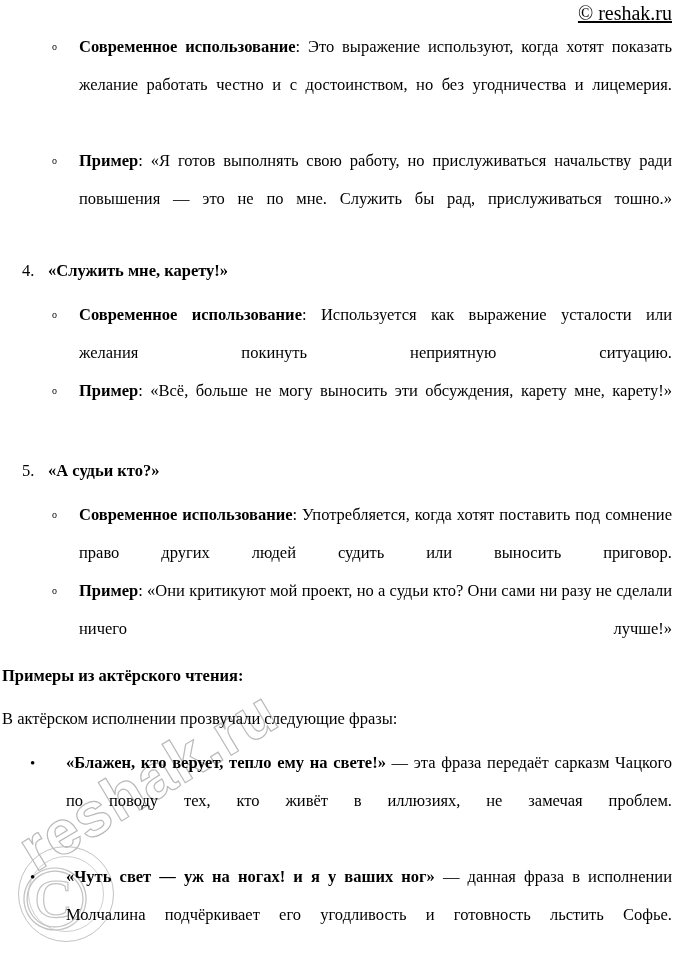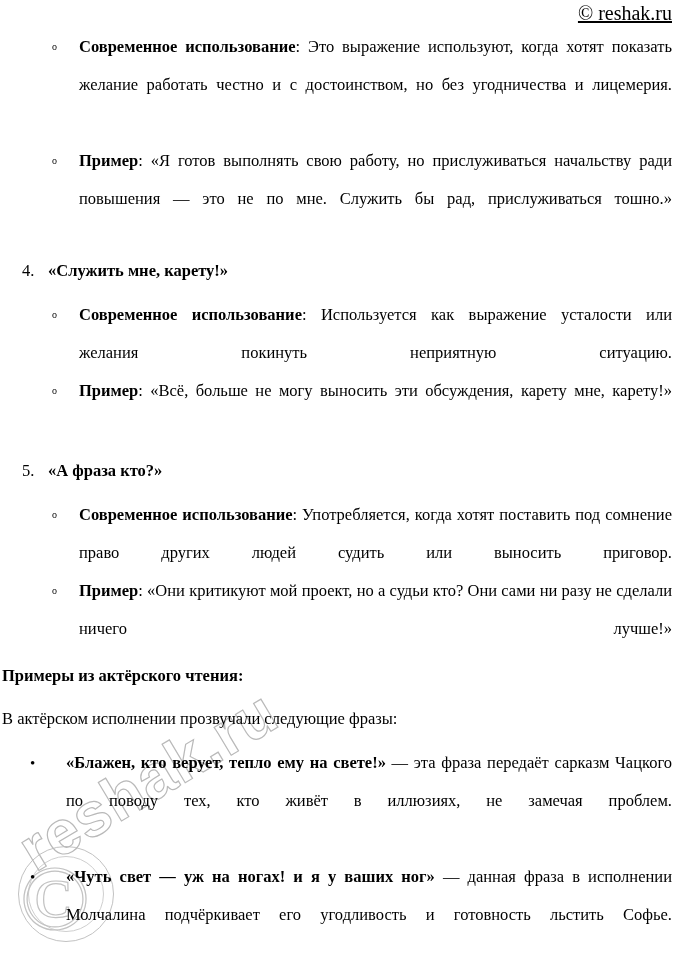--- a/index.html
+++ b/index.html
@@ -234,21 +234,21 @@
       <span class="marker">o</span>
       <span class="body"><b>Современное использование</b><span>: </span><span>Используется как выражение усталости или желания покинуть неприятную ситуацию.</span></span>
     </div>
 
     <div class="sub-item" style="top:372px;">
       <span class="marker">o</span>
       <span class="body"><b>Пример</b><span>: </span><span>«Всё, больше не могу выносить эти обсуждения, карету мне, карету!»</span></span>
     </div>
 
     <div class="quote-head" style="top:459px;">
-      <span class="num">5.</span><span>«А фраза кто?»</span>
+      <span class="num">5.</span><span>«А судьи кто?»</span>
     </div>
 
     <div class="sub-item" style="top:496px;">
       <span class="marker">o</span>
       <span class="body"><b>Современное использование</b><span>: </span><span>Употребляется, когда хотят поставить под сомнение право других людей судить или выносить приговор.</span></span>
     </div>
 
     <div class="sub-item" style="top:572px;">
       <span class="marker">o</span>
       <span class="body"><b>Пример</b><span>: </span><span>«Они критикуют мой проект, но а судьи кто? Они сами ни разу не сделали ничего лучше!»</span></span>

